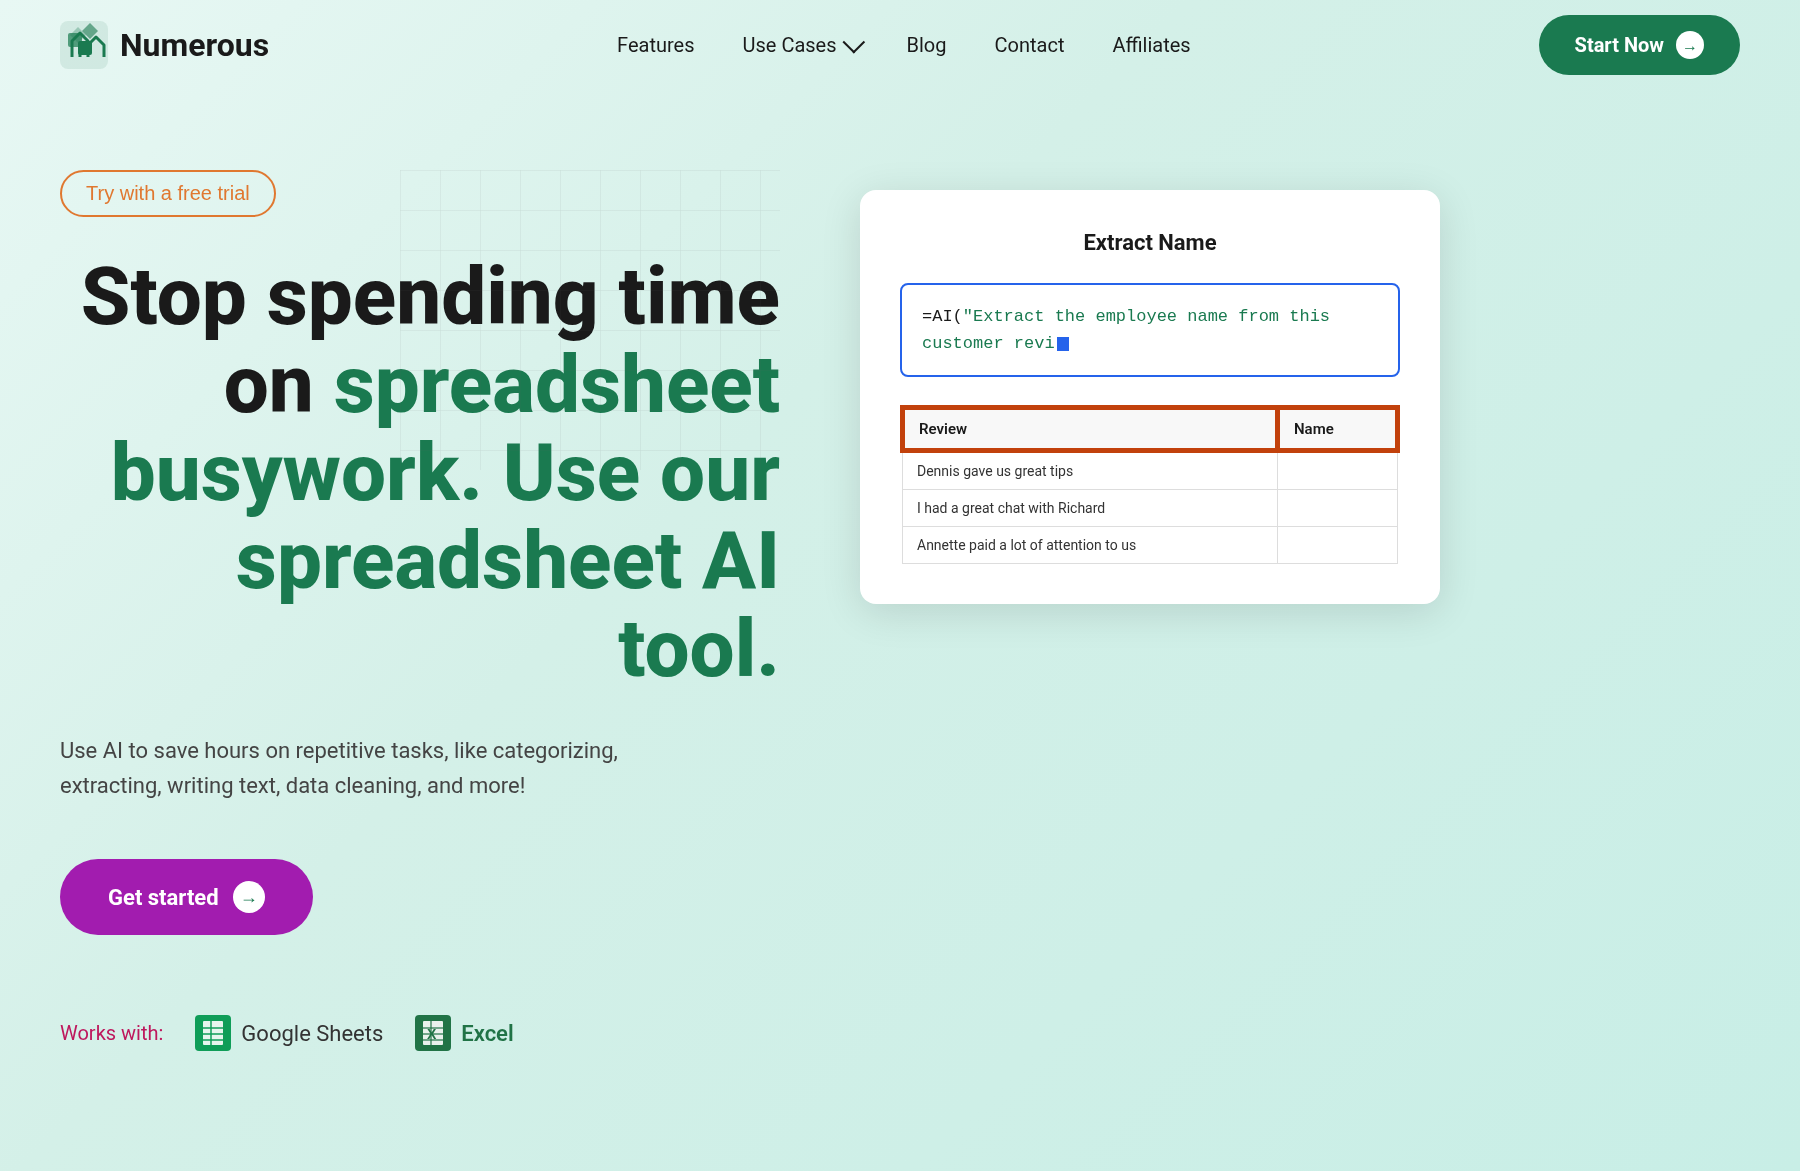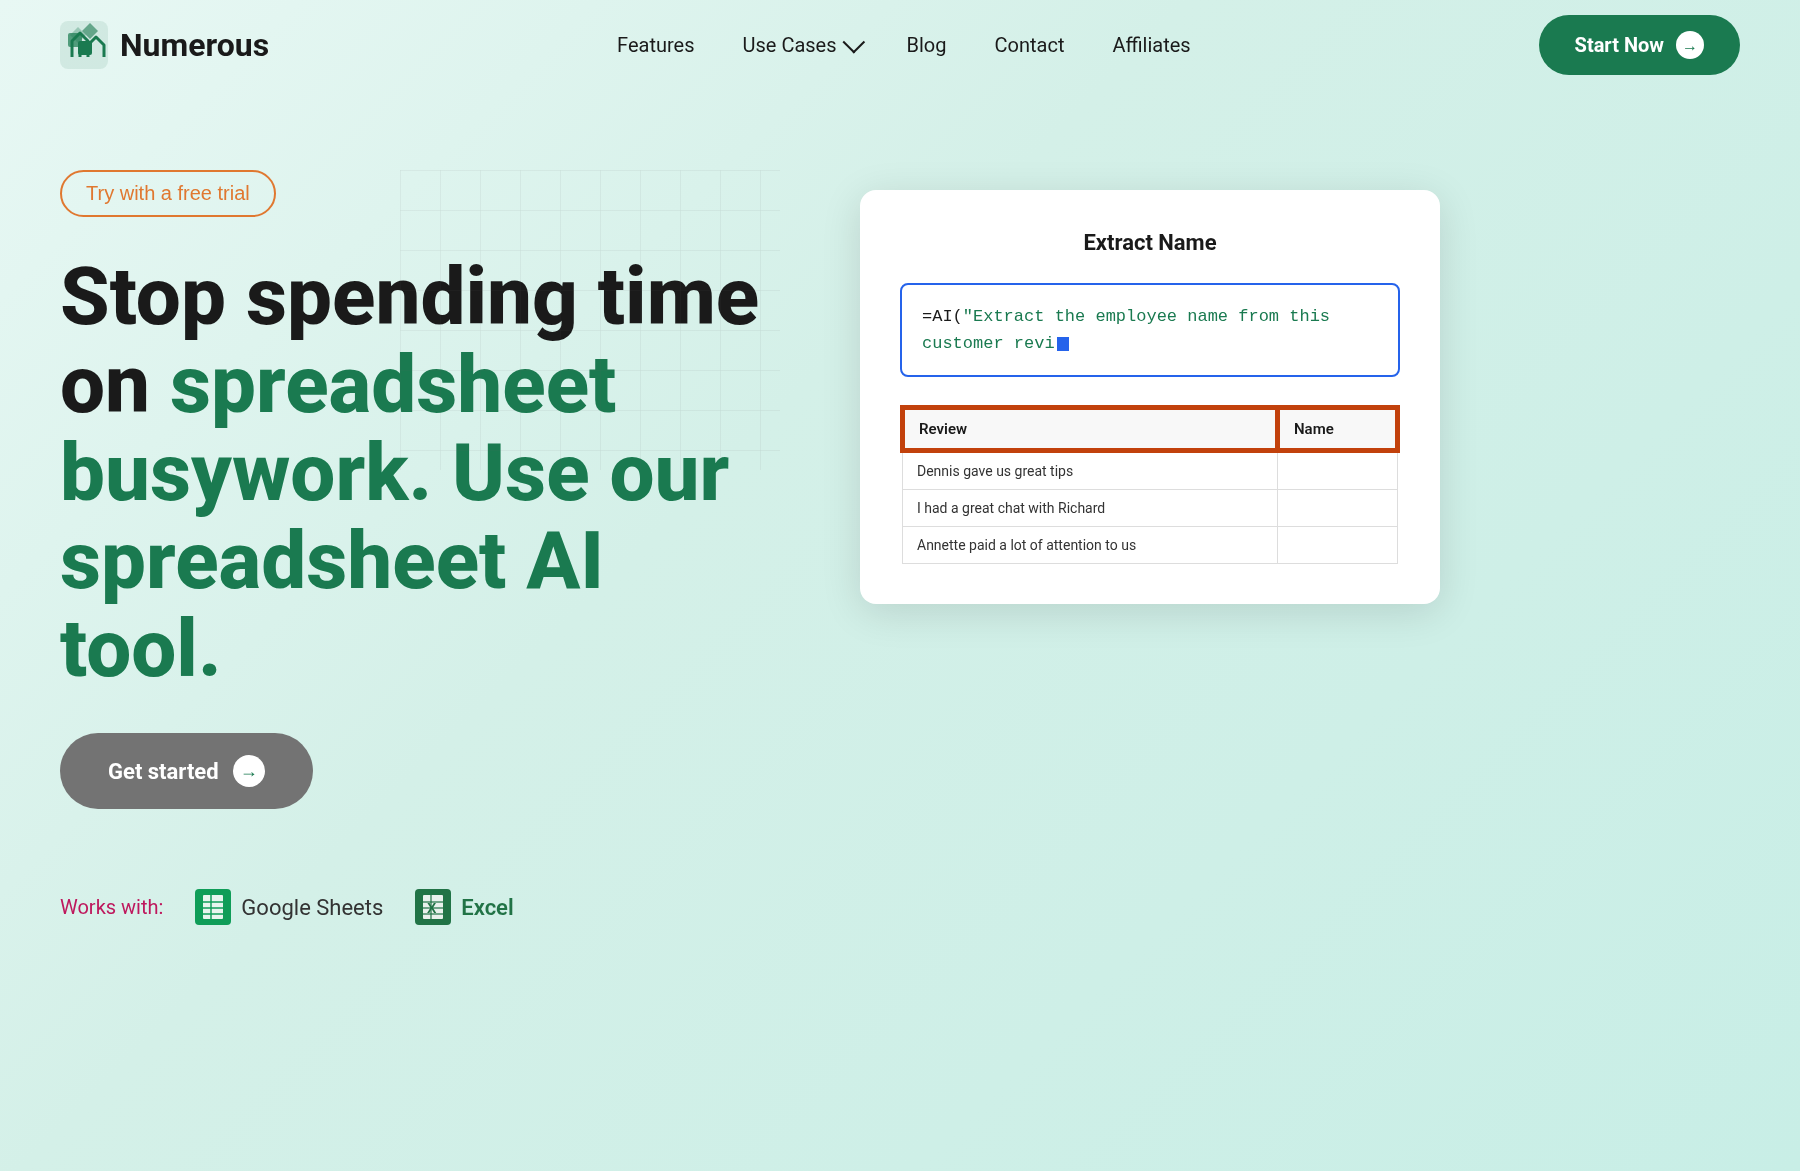--- a/index.html
+++ b/index.html
@@ -114,33 +114,34 @@
       margin-bottom: 36px;
       cursor: pointer;
       background: transparent;
     }
     .hero-heading {
       font-size: 80px;
       line-height: 1.1;
       font-weight: 800;
       color: #1a1a1a;
       margin-bottom: 40px;
+      text-align: right;
     }
     .hero-heading .green-text {
       color: #1a7a50;
     }
     .hero-subtext {
       font-size: 22px;
       color: #444;
       line-height: 1.6;
       max-width: 580px;
       margin-bottom: 56px;
     }
     .get-started-btn {
-      background: #737373;
+      background: #a21caf;
       color: white;
       border: none;
       border-radius: 50px;
       padding: 22px 48px;
       font-size: 22px;
       font-weight: 700;
       cursor: pointer;
       display: inline-flex;
       align-items: center;
       gap: 14px;
@@ -335,20 +336,21 @@
 
   <div class="hero-left">
     <button class="free-trial-badge">
       <span>Try with a free trial</span>
     </button>
 
     <h1 class="hero-heading">
       <span>Stop spending time on </span><span class="green-text">spreadsheet busywork. Use our spreadsheet AI tool.</span>
     </h1>
 
+    <p class="hero-subtext">Use AI to save hours on repetitive tasks, like categorizing, extracting, writing text, data cleaning, and more!</p>
 
     <a class="get-started-btn" href="#">
       <span>Get started</span>
       <span class="arrow-circle"></span>
     </a>
 
     <div class="works-with">
       <span class="works-with-label">Works with:</span>
 
       <div class="works-with-item">

